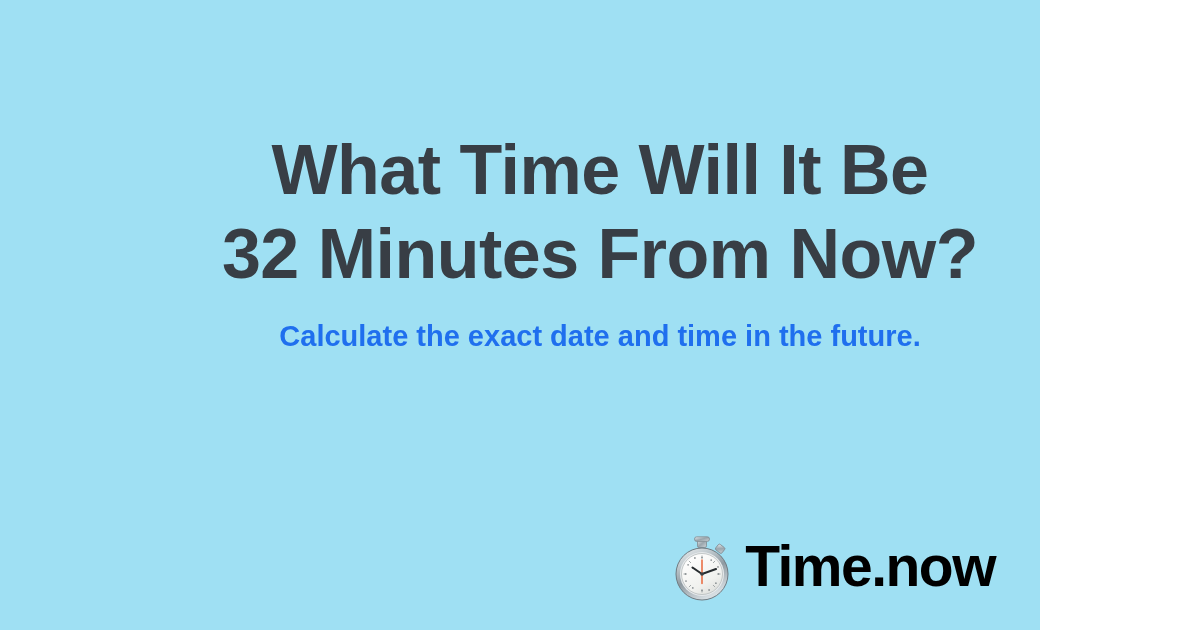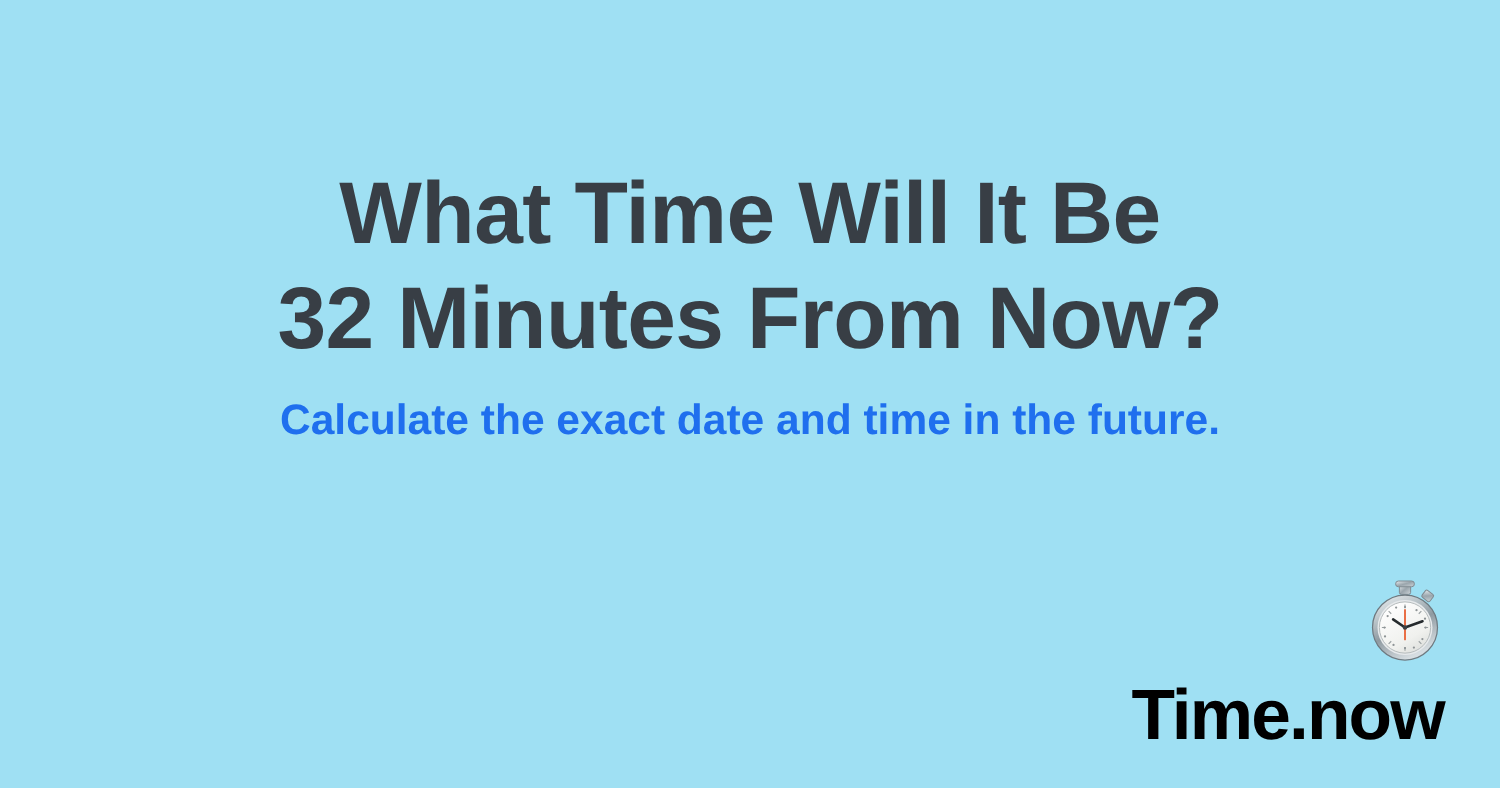--- a/index.html
+++ b/index.html
@@ -7,21 +7,21 @@
     padding: 0;
   }
   body {
     width: 1200px;
     height: 630px;
     overflow: hidden;
     font-family: "Liberation Sans", sans-serif;
   }
   #page {
     position: relative;
-    width: 1200px;
+    width: 1040px;
     height: 630px;
     background: #9FE0F3;
     box-sizing: border-box;
   }
 
   
   .hero {
     position: absolute;
     left: 0;
     top: 128px;
@@ -42,34 +42,33 @@
   .hero-title .line {
     display: block;
   }
   .hero-subtitle {
     margin: 0;
     padding: 0;
     margin-top: 22px;
     color: #1F6FEE;
     font-family: "Liberation Sans", sans-serif;
     font-weight: bold;
-    font-size: 34px;
+    font-size: 29px;
     line-height: 36px;
     white-space: nowrap;
   }
 
   
   .brand {
     position: absolute;
     right: 45px;
     bottom: 28px;
     display: flex;
-    align-items: flex-end;
+    align-items: flex-start;
     gap: 12px;
-    flex-direction: column;
   }
   .brand-icon {
     width: 62px;
     height: 66px;
     display: block;
     flex: 0 0 auto;
   }
   .brand-name {
     color: #000000;
     font-family: "Liberation Sans", sans-serif;

